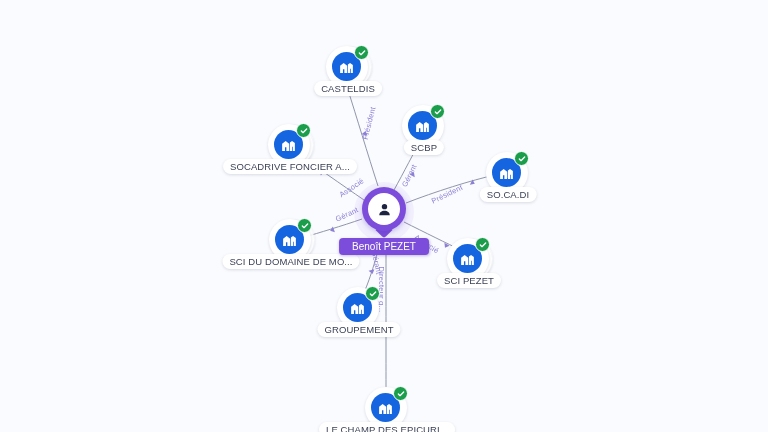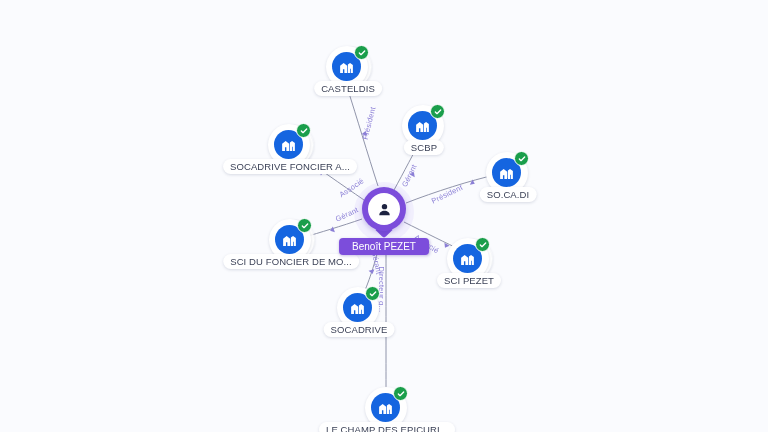--- a/index.html
+++ b/index.html
@@ -265,21 +265,21 @@
         <svg width="17" height="17" viewBox="0 0 24 24" fill="#ffffff">
             <path d="M3 21V11l5-4 5 4v10H9v-5H7v5H3zm11 0V9l3-2 4 3v11h-3v-6h-1v6h-3z"></path>
           </svg>
       </div>
       <div class="badge">
         <svg width="8" height="8" viewBox="0 0 24 24" fill="none" stroke="#ffffff" stroke-width="4" stroke-linecap="round" stroke-linejoin="round">
             <path d="M4 12l5 5L20 6"></path>
           </svg>
       </div>
     </div>
-    <div class="node-label">SOCADRIVE</div>
+    <div class="node-label">GROUPEMENT</div>
   </div>
 
   <div class="node" style="left:387px;top:408px;">
     <div class="card-stack">
       <div class="card c1"></div>
       <div class="glyph">
         <svg width="17" height="17" viewBox="0 0 24 24" fill="#ffffff">
             <path d="M3 21V11l5-4 5 4v10H9v-5H7v5H3zm11 0V9l3-2 4 3v11h-3v-6h-1v6h-3z"></path>
           </svg>
       </div>
@@ -301,21 +301,21 @@
         <svg width="17" height="17" viewBox="0 0 24 24" fill="#ffffff">
             <path d="M3 21V11l5-4 5 4v10H9v-5H7v5H3zm11 0V9l3-2 4 3v11h-3v-6h-1v6h-3z"></path>
           </svg>
       </div>
       <div class="badge">
         <svg width="8" height="8" viewBox="0 0 24 24" fill="none" stroke="#ffffff" stroke-width="4" stroke-linecap="round" stroke-linejoin="round">
             <path d="M4 12l5 5L20 6"></path>
           </svg>
       </div>
     </div>
-    <div class="node-label">SCI DU FONCIER DE MO...</div>
+    <div class="node-label">SCI DU DOMAINE DE MO...</div>
   </div>
 
   <div class="node" style="left:290px;top:145px;">
     <div class="card-stack">
       <div class="card c3"></div>
       <div class="card c2"></div>
       <div class="card c1"></div>
       <div class="glyph">
         <svg width="17" height="17" viewBox="0 0 24 24" fill="#ffffff">
             <path d="M3 21V11l5-4 5 4v10H9v-5H7v5H3zm11 0V9l3-2 4 3v11h-3v-6h-1v6h-3z"></path>

